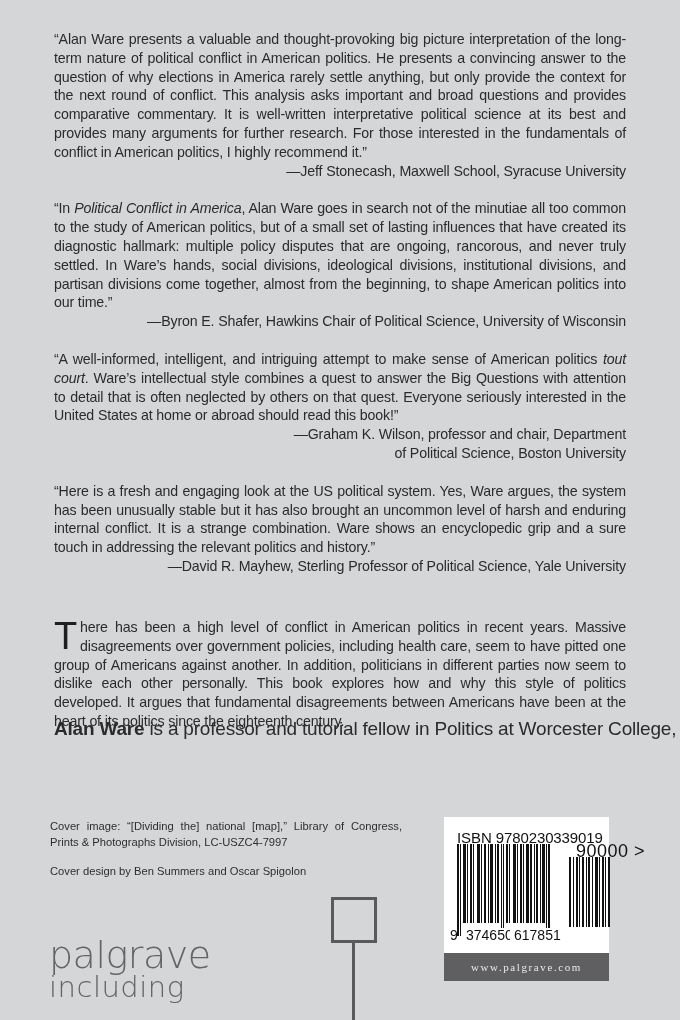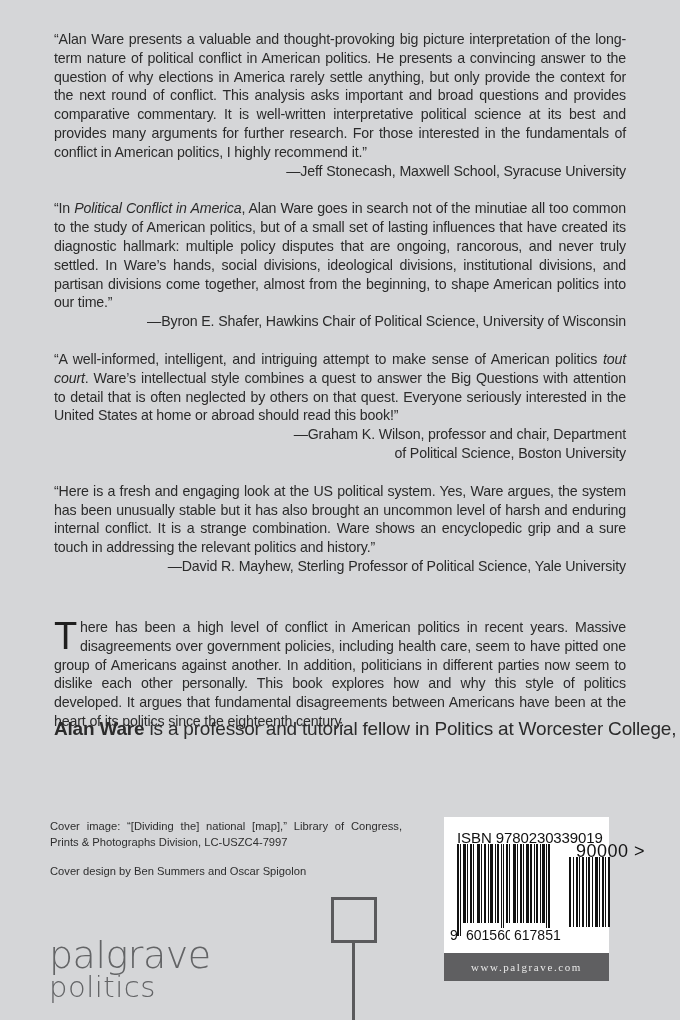--- a/index.html
+++ b/index.html
@@ -253,21 +253,21 @@
     <b>Alan Ware</b><span> is a professor and tutorial fellow in Politics at Worcester College, Oxford University.</span>
   </div>
 
   <div class="credits">
     <p>Cover image: “[Dividing the] national [map],” Library of Congress, Prints &amp; Photographs Division, LC-USZC4-7997</p>
     <p class="design">Cover design by Ben Summers and Oscar Spigolon</p>
   </div>
 
   <div class="logo">
     <div class="l1">palgrave</div>
-    <div class="l2">politics</div>
+    <div class="l2">including</div>
   </div>
 
   <div class="spine-mark"></div>
   <div class="spine-line"></div>
 
   <div class="barcode-box">
     <div class="isbn-text">ISBN 9780230339019</div>
 
     <div class="bars-main">
       <span style="width:2px;margin-right:1px;height:100%"></span>
@@ -315,20 +315,20 @@
       <span style="width:1px;margin-right:2px"></span>
       <span style="width:3px;margin-right:1px"></span>
       <span style="width:1px;margin-right:2px"></span>
       <span style="width:2px;margin-right:1px"></span>
       <span style="width:1px;margin-right:2px"></span>
       <span style="width:2px;margin-right:1px"></span>
     </div>
 
     <div class="main-digits">
       <span class="d0">9</span>
-      <span class="d1">601560</span>
+      <span class="d1">374650</span>
       <span class="d2">617851</span>
     </div>
 
     <div class="url-bar">www.palgrave.com</div>
   </div>
 
 </div>
 
 </body></html>

